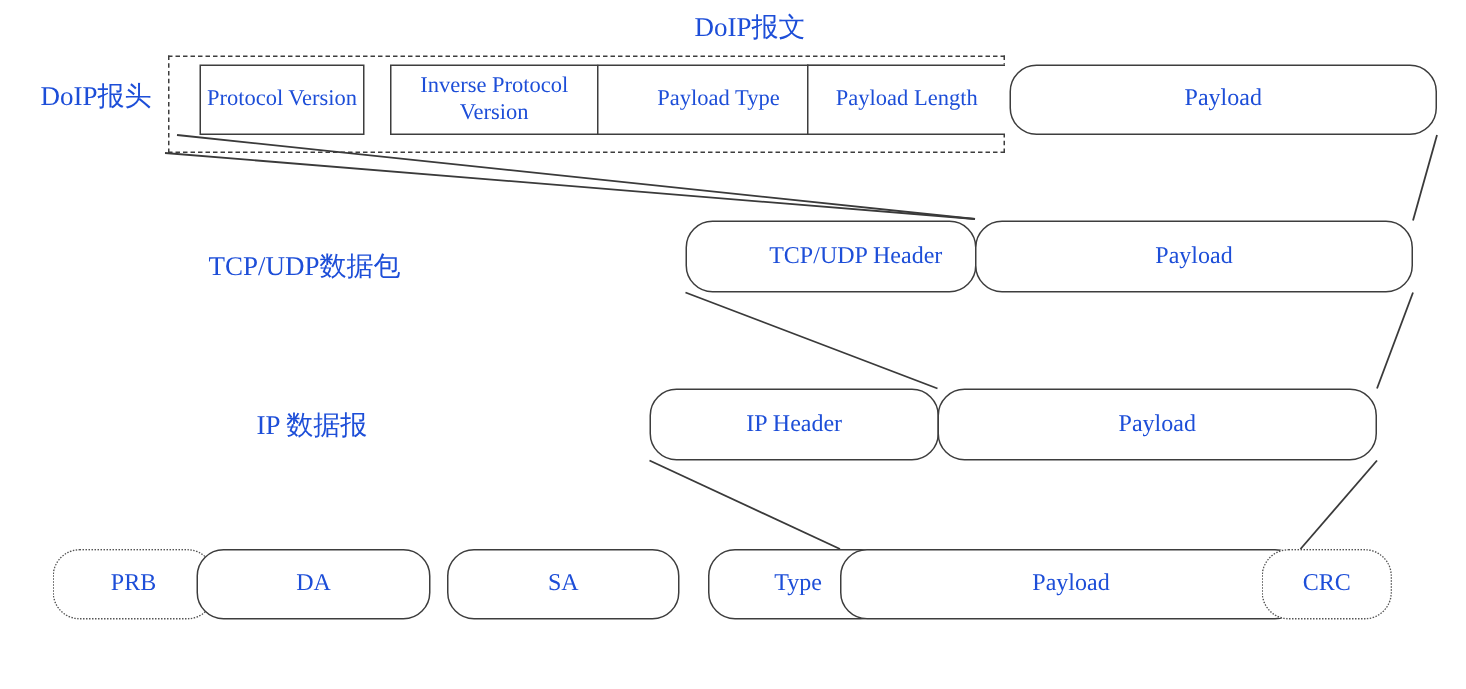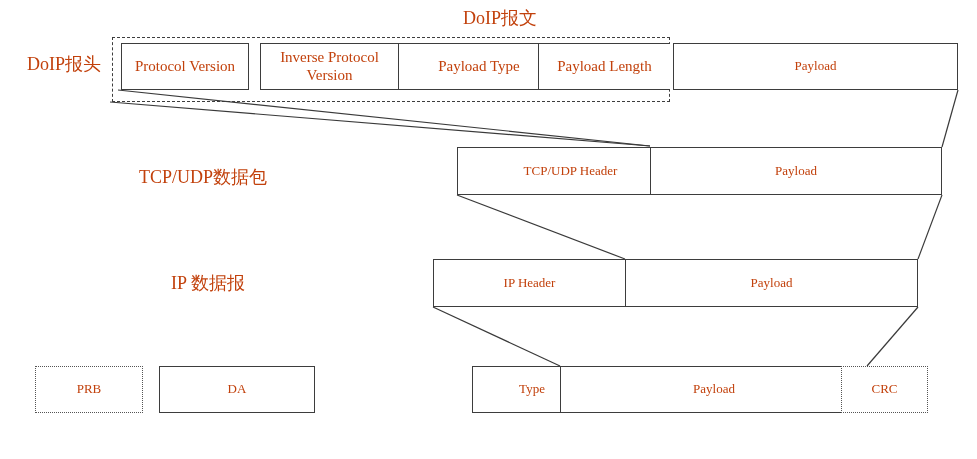--- a/index.html
+++ b/index.html
@@ -1,37 +1,37 @@
 <!DOCTYPE html>
 <html><head>
 <meta charset="utf-8">
 <style>
   html,body{margin:0;padding:0;background:#ffffff;}
   #canvas{
     position:relative;
     width:977px;height:459px;
     background:#ffffff;
     font-family:"Liberation Serif","DejaVu Serif",serif;
-    color:#c2410c;
+    color:#1d4ed8;
     overflow:hidden;
   }
   .cell{
     position:absolute;
     box-sizing:border-box;
     border:1px solid #3d3d3d;
     background:#ffffff;
     display:flex;
     align-items:center;
     justify-content:center;
     text-align:center;
     font-size:15px;
     line-height:1.15;
     padding:0 3px;
   }
-  .cell.md{font-size:13px;}
+  .cell.md{font-size:16px;border-radius:18px;}
   .cell.no-right{border-right:none;}
   .cell.dotted{border:1.4px dotted #555;}
   .dashed-outline{
     position:absolute;
     box-sizing:border-box;
     border:1.5px dashed #3d3d3d;
     background:transparent;
   }
   .lbl{
     position:absolute;
@@ -49,36 +49,37 @@
 <body>
 
 <div id="canvas">
 
   <div class="lbl" style="left:425px;top:6px;width:150px;">DoIP报文</div>
 
   <div class="lbl" style="left:16px;top:52px;width:96px;">DoIP报头</div>
 
   <div class="dashed-outline" style="left:112px;top:37px;width:558px;height:65px;"></div>
 
-  <div class="cell" style="left:121px;top:43px;width:128px;height:47px;">Protocol Version</div>
+  <div class="cell" style="left:133px;top:43px;width:110px;height:47px;">Protocol Version</div>
   <div class="cell" style="left:260px;top:43px;width:139px;height:47px;">Inverse Protocol Version</div>
   <div class="cell" style="left:398px;top:43px;width:162px;height:47px;">Payload Type</div>
   <div class="cell no-right" style="left:538px;top:43px;width:132px;height:47px;">Payload Length</div>
   <div class="cell md" style="left:673px;top:43px;width:285px;height:47px;">Payload</div>
 
   <div class="lbl" style="left:118px;top:165px;width:170px;">TCP/UDP数据包</div>
   <div class="cell md" style="left:457px;top:147px;width:194px;height:48px;padding-left:36px;">TCP/UDP Header</div>
   <div class="cell md" style="left:650px;top:147px;width:292px;height:48px;">Payload</div>
 
   <div class="lbl" style="left:148px;top:271px;width:120px;">IP 数据报</div>
   <div class="cell md" style="left:433px;top:259px;width:193px;height:48px;">IP Header</div>
   <div class="cell md" style="left:625px;top:259px;width:293px;height:48px;">Payload</div>
 
   <div class="cell md dotted" style="left:35px;top:366px;width:108px;height:47px;">PRB</div>
-  <div class="cell md" style="left:159px;top:366px;width:156px;height:47px;">DA</div>
+  <div class="cell md" style="left:131px;top:366px;width:156px;height:47px;">DA</div>
+  <div class="cell md" style="left:298px;top:366px;width:155px;height:47px;">SA</div>
   <div class="cell md" style="left:472px;top:366px;width:120px;height:47px;">Type</div>
   <div class="cell md" style="left:560px;top:366px;width:308px;height:47px;">Payload</div>
   <div class="cell md dotted" style="left:841px;top:366px;width:87px;height:47px;">CRC</div>
 
 
   <svg id="lines" viewBox="0 0 977 459" xmlns="http://www.w3.org/2000/svg">
 
     <line x1="118" y1="90" x2="650" y2="146"></line>
     <line x1="110" y1="102" x2="650" y2="146"></line>
     <line x1="958" y1="90" x2="942" y2="147"></line>

